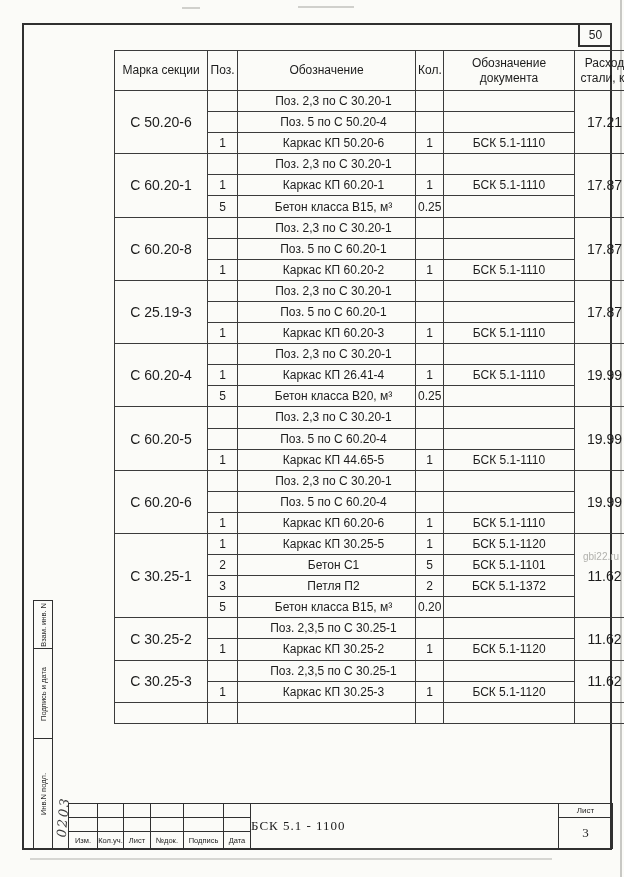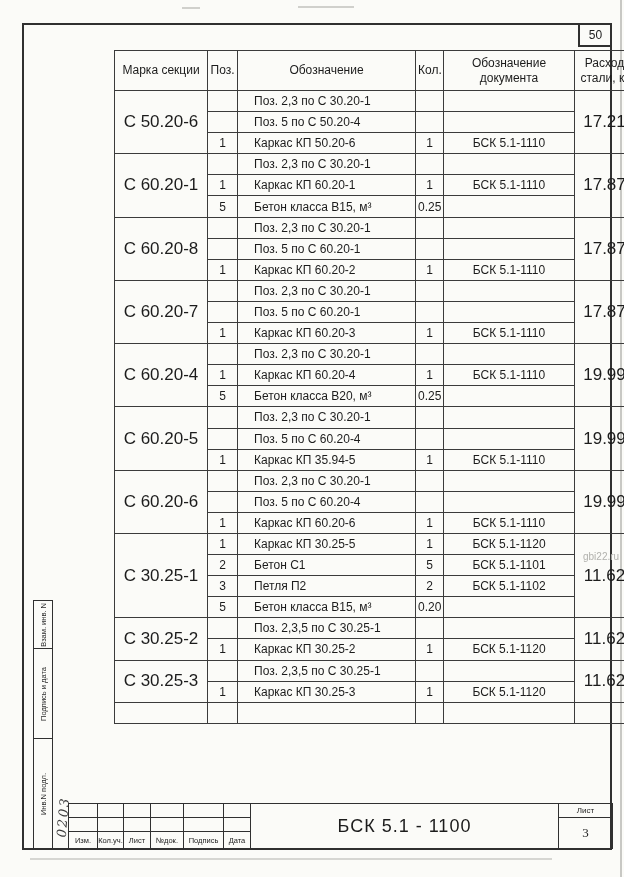--- a/index.html
+++ b/index.html
@@ -50,34 +50,34 @@
     border-collapse:collapse; table-layout:fixed;
     font-size:12px;
     margin-left:37px;
   }
   .spec th, .spec td { border:1.4px solid #3b3b3b; overflow:hidden; }
   .spec thead th {
     height:40px; font-weight:normal; text-align:center;
     line-height:1.25; font-size:12px; padding:0 2px;
   }
   .spec td { height:21.1px; text-align:center; padding:0 2px; white-space:nowrap; }
-  .spec td.col-name { text-align:left; padding-left:16px; }
-  .spec td.col-mark, .spec td.col-steel { font-size:17px; }
+  .spec td.col-name { text-align:center; padding-left:16px; }
+  .spec td.col-mark, .spec td.col-steel { font-size:14px; }
   
   .tblock {
     position:absolute; left:68px; top:803px;
     border-collapse:collapse; table-layout:fixed;
   }
   .tblock td { border:1.4px solid #303030; overflow:hidden; white-space:nowrap; }
   .tblock tr.r1 td, .tblock tr.r2 td { height:14px; }
   .tblock tr.r3 td { height:17px;text-align:center; }
   .tblock .lbl { font-size:7.5px; text-align:center; }
   .tblock .doccode {
-    font-family:Liberation Sans, sans-serif; font-size:18px;
-    letter-spacing:1px; text-align:center;
+    font-family:Liberation Serif, serif; font-size:13px;
+    letter-spacing:1px; 
   }
   .tblock .sheet-label { font-size:8px; text-align:center; }
   .tblock .sheet-num { font-family:"Liberation Serif", serif; font-size:13px; text-align:center; }
 </style>
 </head>
 <body>
 
 <div class="scan-edge-right"></div>
 <div class="scan-line-bottom"></div>
 <div class="scan-dash-1"></div>
@@ -163,21 +163,21 @@
         <td class="col-qty"></td>
         <td class="col-doc"></td>
       </tr>
       <tr>
         <td class="col-pos">1</td>
         <td class="col-name">Каркас КП 60.20-2</td>
         <td class="col-qty">1</td>
         <td class="col-doc">БСК 5.1-1110</td>
       </tr>
       <tr>
-        <td class="col-mark" rowspan="3">С 60.20-7</td>
+        <td class="col-mark" rowspan="3">С 25.19-3</td>
         <td class="col-pos"></td>
         <td class="col-name">Поз. 2,3 по С 30.20-1</td>
         <td class="col-qty"></td>
         <td class="col-doc"></td>
         <td class="col-steel" rowspan="3">17.87</td>
       </tr>
       <tr>
         <td class="col-pos"></td>
         <td class="col-name">Поз. 5 по С 60.20-1</td>
         <td class="col-qty"></td>
@@ -192,21 +192,21 @@
       <tr>
         <td class="col-mark" rowspan="3">С 60.20-4</td>
         <td class="col-pos"></td>
         <td class="col-name">Поз. 2,3 по С 30.20-1</td>
         <td class="col-qty"></td>
         <td class="col-doc"></td>
         <td class="col-steel" rowspan="3">19.99</td>
       </tr>
       <tr>
         <td class="col-pos">1</td>
-        <td class="col-name">Каркас КП 60.20-4</td>
+        <td class="col-name">Каркас КП 26.41-4</td>
         <td class="col-qty">1</td>
         <td class="col-doc">БСК 5.1-1110</td>
       </tr>
       <tr>
         <td class="col-pos">5</td>
         <td class="col-name">Бетон класса В20, м³</td>
         <td class="col-qty">0.25</td>
         <td class="col-doc"></td>
       </tr>
       <tr>
@@ -218,21 +218,21 @@
         <td class="col-steel" rowspan="3">19.99</td>
       </tr>
       <tr>
         <td class="col-pos"></td>
         <td class="col-name">Поз. 5 по С 60.20-4</td>
         <td class="col-qty"></td>
         <td class="col-doc"></td>
       </tr>
       <tr>
         <td class="col-pos">1</td>
-        <td class="col-name">Каркас КП 35.94-5</td>
+        <td class="col-name">Каркас КП 44.65-5</td>
         <td class="col-qty">1</td>
         <td class="col-doc">БСК 5.1-1110</td>
       </tr>
       <tr>
         <td class="col-mark" rowspan="3">С 60.20-6</td>
         <td class="col-pos"></td>
         <td class="col-name">Поз. 2,3 по С 30.20-1</td>
         <td class="col-qty"></td>
         <td class="col-doc"></td>
         <td class="col-steel" rowspan="3">19.99</td>
@@ -260,21 +260,21 @@
       <tr>
         <td class="col-pos">2</td>
         <td class="col-name">Бетон  С1</td>
         <td class="col-qty">5</td>
         <td class="col-doc">БСК 5.1-1101</td>
       </tr>
       <tr>
         <td class="col-pos">3</td>
         <td class="col-name">Петля П2</td>
         <td class="col-qty">2</td>
-        <td class="col-doc">БСК 5.1-1102</td>
+        <td class="col-doc">БСК 5.1-1372</td>
       </tr>
       <tr>
         <td class="col-pos">5</td>
         <td class="col-name">Бетон класса В15, м³</td>
         <td class="col-qty">0.20</td>
         <td class="col-doc"></td>
       </tr>
       <tr>
         <td class="col-mark" rowspan="2">С 30.25-2</td>
         <td class="col-pos"></td>

